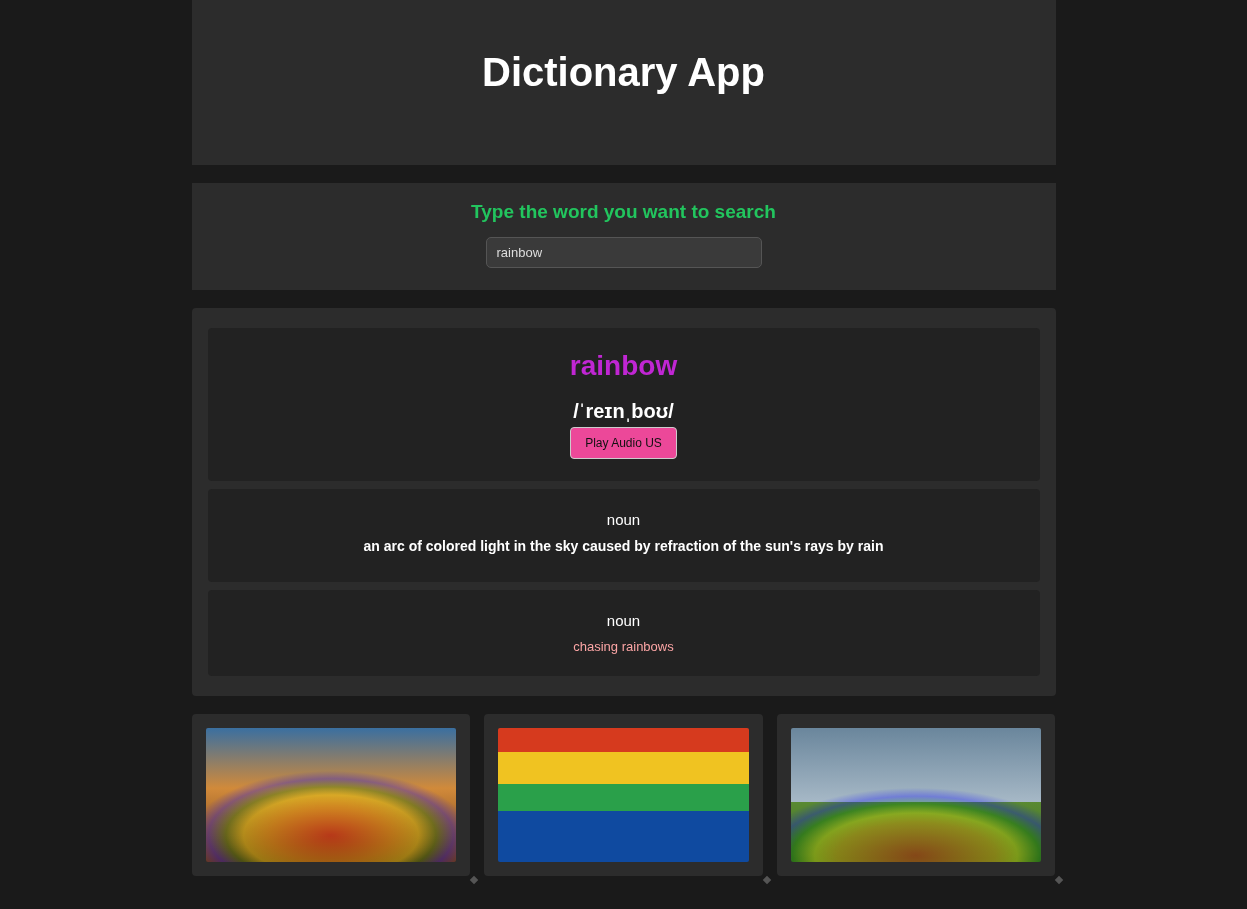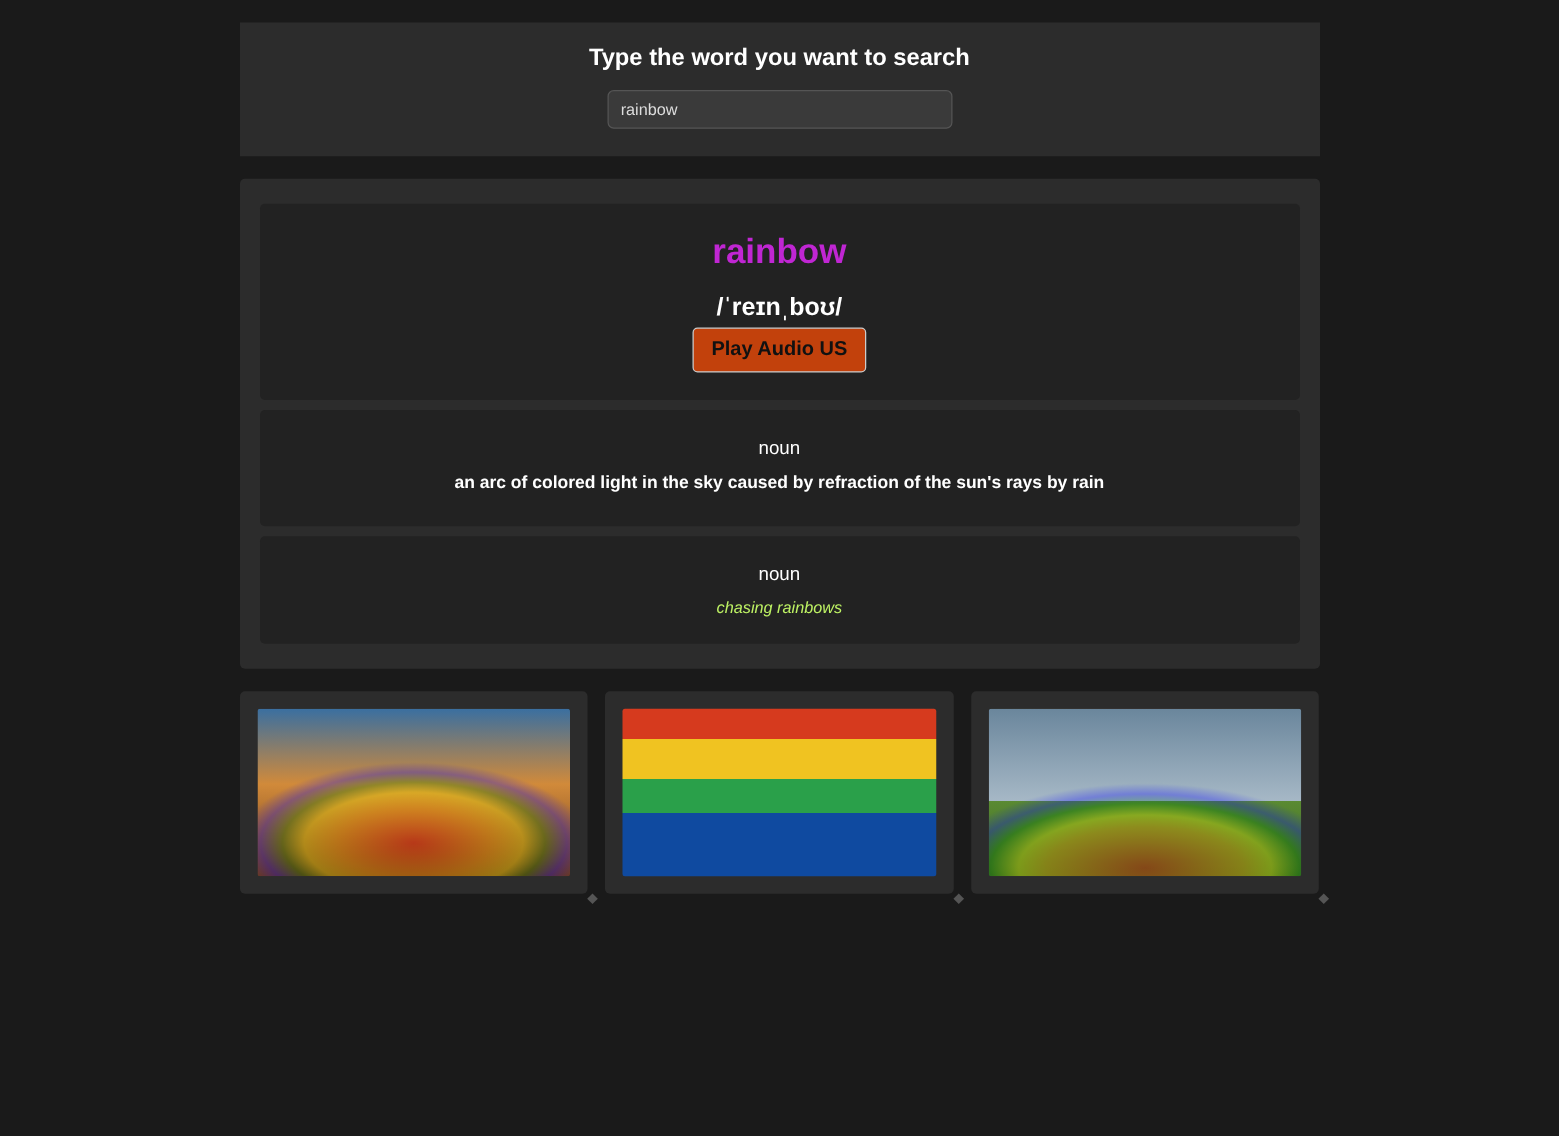--- a/index.html
+++ b/index.html
@@ -27,21 +27,21 @@
   .search-panel {
     background: #2c2c2c;
     margin-top: 18px;
     text-align: center;
     padding: 18px 20px 22px 20px;
   }
   .search-label {
     font-size: 19px;
     font-weight: 700;
     margin-bottom: 14px;
-    color: #ffffff;
+    color: #22c55e;
   }
   .search-input {
     width: 276px;
     padding: 7px 10px;
     border-radius: 5px;
     border: 1px solid #555;
     background: #3a3a3a;
     color: #ddd;
     font-size: 13px;
     outline: none;
@@ -65,43 +65,41 @@
     font-size: 28px;
     font-weight: 900;
     margin-bottom: 18px;
   }
   .phonetic {
     font-size: 20px;
     font-weight: 700;
     margin-bottom: 4px;
   }
   .audio-btn {
-    background: #c2410c;
+    background: #ec4899;
     color: #111;
     border: 1px solid #ccc;
     border-radius: 4px;
     padding: 8px 14px;
-    font-size: 16px;
+    font-size: 12px;
     cursor: pointer;
-    font-weight: bold;
   }
   .pos {
     font-weight: 400;
     font-size: 15px;
     margin-bottom: 10px;
   }
   .definition {
     font-size: 14px;
     margin-bottom: 6px;
     font-weight: bold;
   }
   .example {
     font-size: 13px;
-    font-style: italic;
-    color: #bef264;
+    color: #fca5a5;
     margin-top: 10px;
   }
   .images-grid {
     margin-top: 18px;
     display: grid;
     grid-template-columns: repeat(3, 1fr);
     gap: 14px;
   }
   .img-card-wrap {
     background: #2c2c2c;
@@ -142,20 +140,23 @@
     background:
       radial-gradient(ellipse 90% 70% at 50% 95%, rgba(255,0,0,.35), rgba(255,165,0,.35) 35%, rgba(255,255,0,.3) 45%, rgba(0,128,0,.3) 55%, rgba(0,0,255,.3) 63%, transparent 72%),
       linear-gradient(#6a869c 0%, #a6b8c6 55%, #5a8a32 55%, #3f6a23 100%);
   }
 </style>
 </head>
 <body>
 
 <div class="wrap">
 
+  <div class="header-panel">
+    <h1>Dictionary App</h1>
+  </div>
 
   <div class="search-panel">
     <div class="search-label">Type the word you want to search</div>
     <input type="text" class="search-input" value="rainbow" style="">
   </div>
 
   <div class="result-panel">
 
     <div class="card">
       <div class="word-title">rainbow</div>

